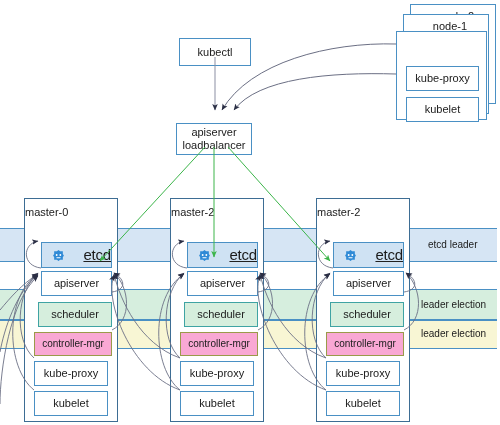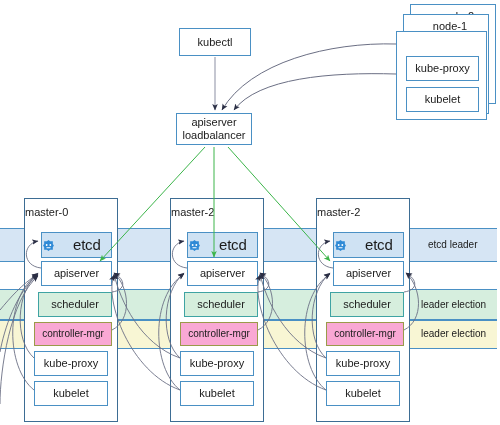--- a/index.html
+++ b/index.html
@@ -21,20 +21,21 @@
     box-sizing: border-box;
     display: flex;
     align-items: center;
     justify-content: center;
     text-align: center;
     color: #202020;
     background: #ffffff;
     border: 1.6px solid #4a90c4;
     font-size: 11px;
     line-height: 1.15;
+    margin-top: 10px;
   }
   .outer {
     position: absolute;
     box-sizing: border-box;
     border: 1.4px solid #3d6d94;
     background: #ffffff;
   }
   .outer-title {
     position: absolute;
     left: 0;
@@ -87,22 +88,23 @@
     border: 1.6px solid #3fa3a3;
   }
   .c-ctrl {
     background: #f9a8d4;
     border: 1.6px solid #9a9a4a;
     font-size: 10px;
   }
   .etcd-wrap {
     display: flex;
     align-items: center;
-    justify-content: flex-start;
+    justify-content: flex-end;
     gap: 18px;
+    text-decoration: underline;
   }
   .etcd-text {
     font-size: 15px;
     color: #1b1b1b;
     letter-spacing: -0.2px;
   }
   svg.wires {
     position: absolute;
     left: 0;
     top: 0;

